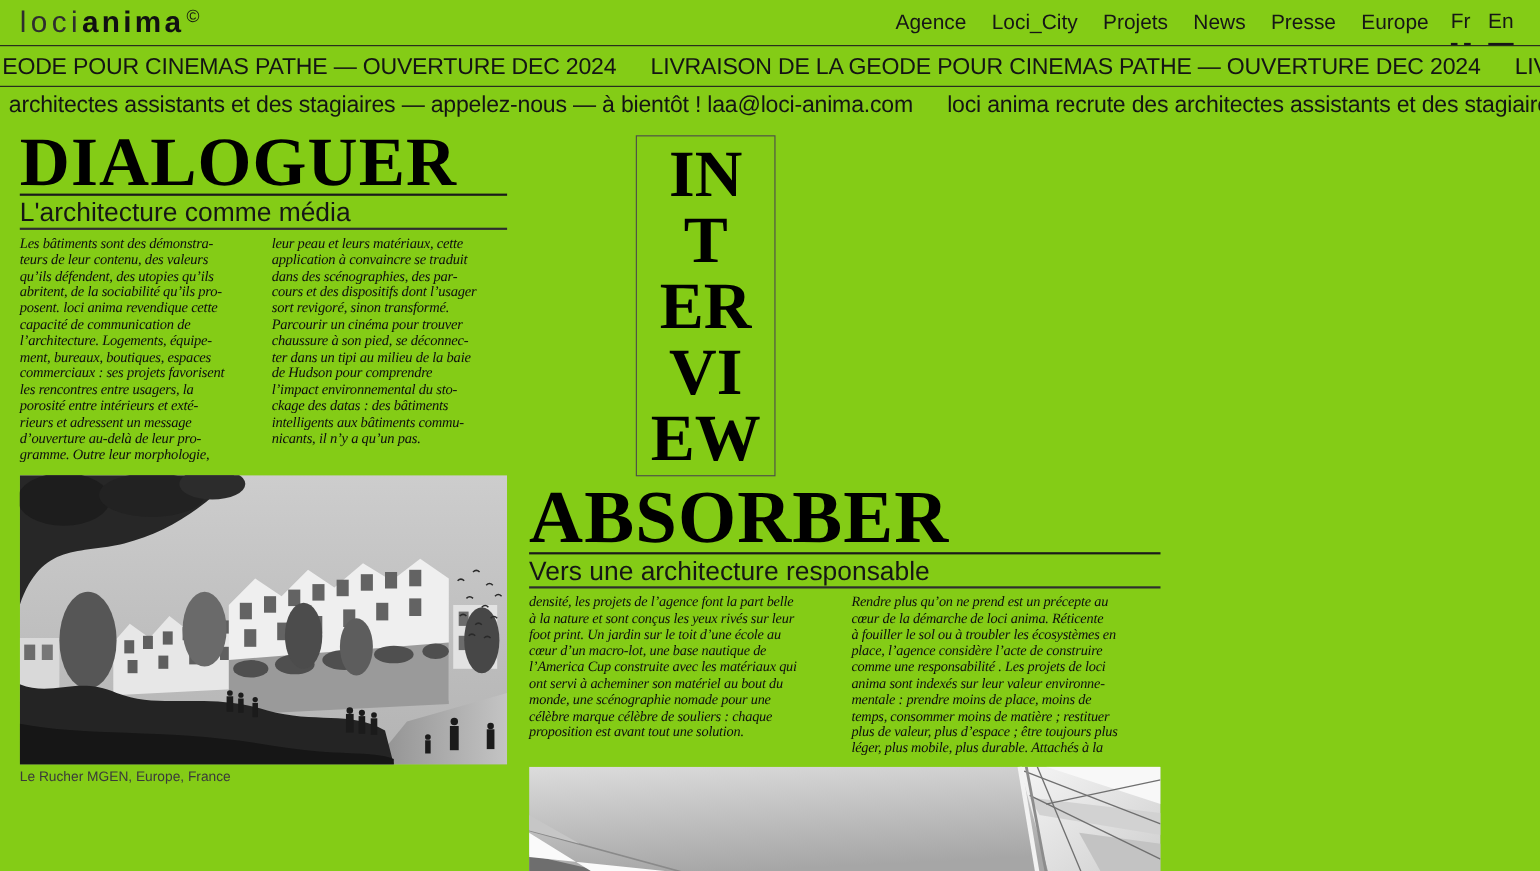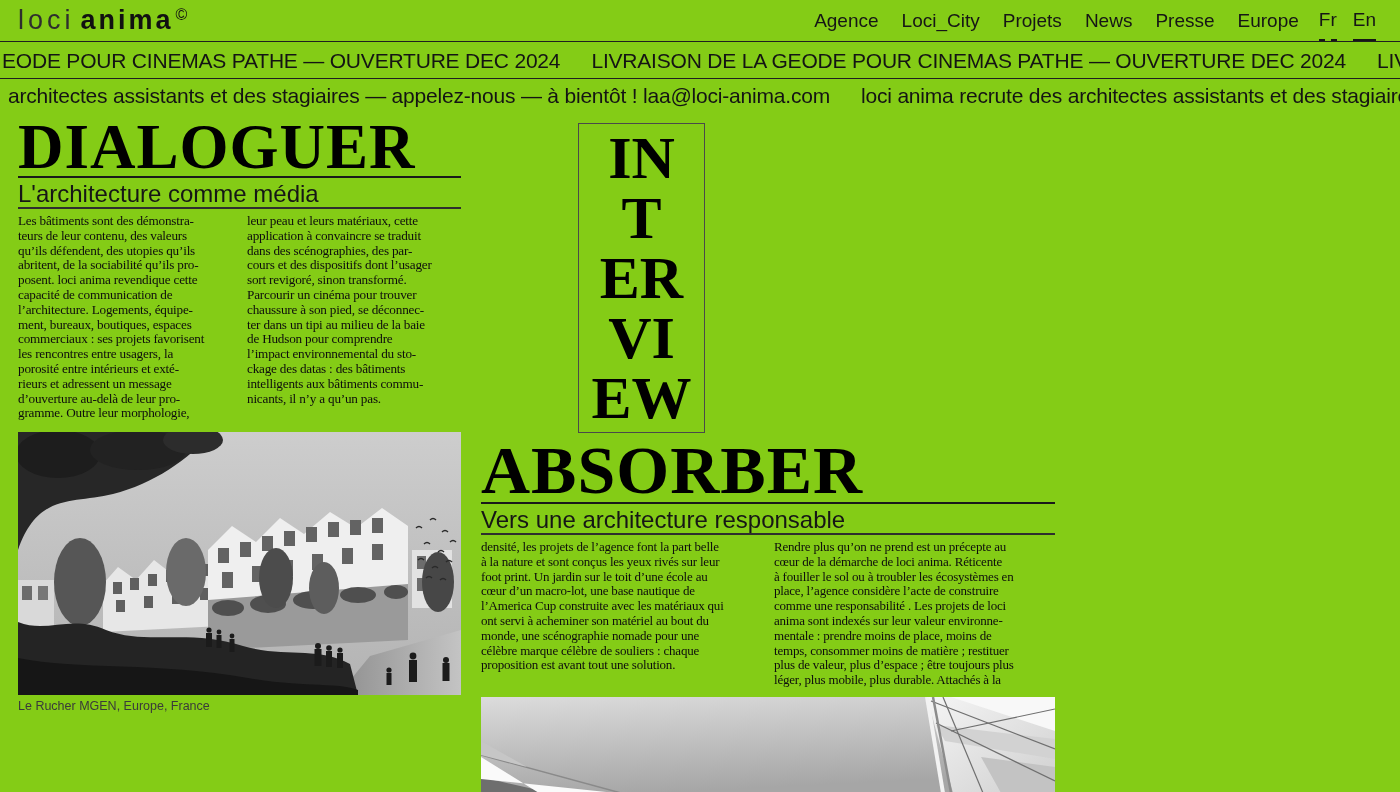--- a/index.html
+++ b/index.html
@@ -6,40 +6,40 @@
   html,body { margin:0; padding:0; background:#ffffff; }
   body { font-family:"Liberation Sans", sans-serif; color:#111; }
   .page { position:relative; width:1400px; height:792px; overflow:hidden; background:#84cc16; }
 
   
   .header { position:absolute; top:0; left:0; width:1400px; height:42px;
             border-bottom:1px solid #1f1f1f; display:flex; align-items:center;
             justify-content:space-between; padding:0 24px 0 18px; }
   .logo { display:flex; align-items:baseline; cursor:pointer; font-size:27px; }
   .logo-loci { font-weight:400; color:#2e2e2e; letter-spacing:4px; }
-  .logo-anima { font-weight:700; color:#111; letter-spacing:3px; margin-left:6px; }
+  .logo-anima { font-weight:700; color:#111; letter-spacing:3px; margin-left:0; }
   .logo-mark { font-size:16px; position:relative; top:-9px; margin-left:2px; font-weight:400; }
   .nav { display:flex; align-items:center; font-size:19px; height:42px; }
   .nav-item { cursor:pointer; margin-left:23px; height:42px; display:flex; align-items:center; color:#161616; }
   .lang { margin-left:20px; }
   .lang-fr { border-bottom:2px dashed #161616; height:40px; }
   .lang-en { border-bottom:2px solid #161616; height:40px; margin-left:16px; }
 
   
   .ticker { position:absolute; left:0; width:1400px; overflow:hidden; white-space:nowrap;
             font-size:21px; letter-spacing:-0.2px; color:#141414; }
   .ticker-1 { top:43px; height:36px; line-height:36px; border-bottom:1px solid #1f1f1f; padding-left:2px; }
   .ticker-2 { top:80px; height:33px; line-height:31px; padding-left:8px; }
   .article-title { position:absolute; font-family:"Liberation Serif", serif; font-weight:700;
                    color:#000; border-bottom:2px solid #1a1a1a; cursor:pointer; letter-spacing:1px; }
   .article-sub { position:absolute; font-size:24px; line-height:23px; padding-bottom:2px;
                  border-bottom:2px solid #2e2e2e; color:#161616; }
   .cols { position:absolute; display:flex; gap:12px; font-family:"Liberation Serif", serif;
           color:#0d0d0d; letter-spacing:-0.2px; }
-  .col { flex:1; white-space:pre; }
+  .col { flex:1; white-space:pre;font-style:italic; }
 
   #dialoguer-title { left:18px; top:118px; width:443px; font-size:63px; line-height:58px; }
   #dialoguer-sub   { left:18px; top:182px; width:443px; }
   #dialoguer-cols  { left:18px; top:214px; width:446px; font-size:13.2px; line-height:14.8px; }
   #dialoguer-photo { position:absolute; left:18px; top:432px; width:443px; height:263px; cursor:pointer; }
   #dialoguer-caption { position:absolute; left:18px; top:699px; font-size:12.5px; color:#3a3a3a; }
 
   #interview-box { position:absolute; left:578px; top:123px; width:127px; height:310px;
                    border:1px solid #4a4a4a; display:flex; flex-direction:column; align-items:center;
                    justify-content:center; cursor:pointer; font-family:"Liberation Serif", serif;

